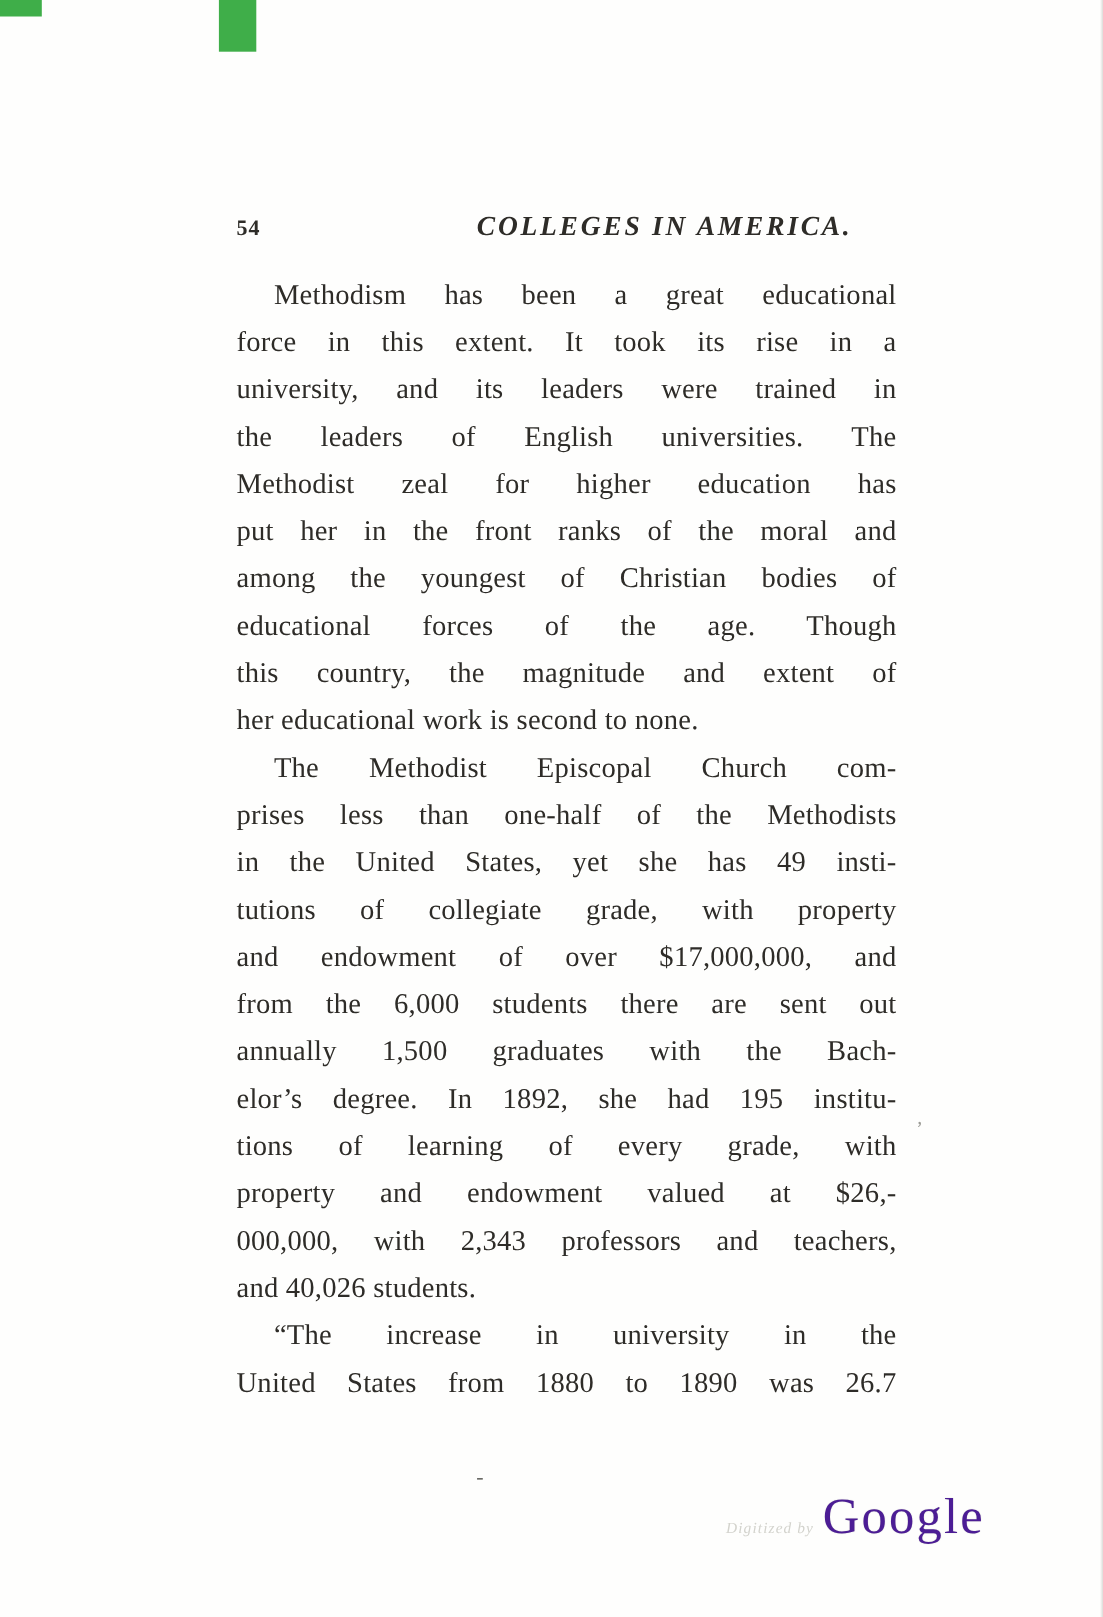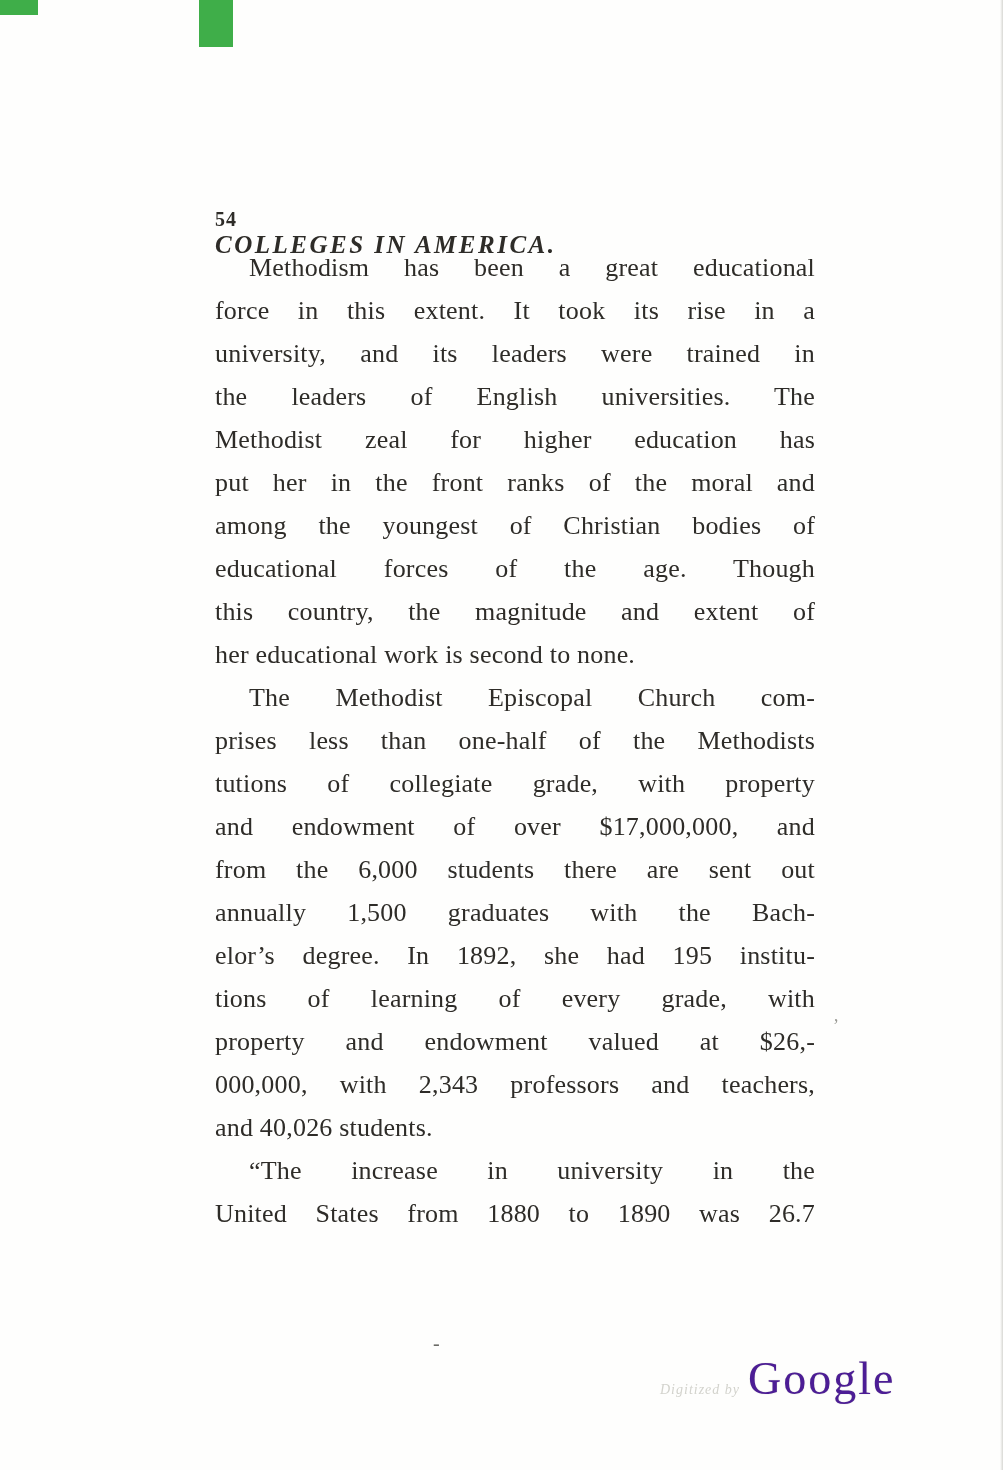--- a/index.html
+++ b/index.html
@@ -27,25 +27,24 @@
   #scan-edge {
     position: absolute;
     right: 0; top: 0;
     width: 3px; height: 100%;
     background: linear-gradient(to left, #d8d8d4, rgba(216,216,212,0));
   }
 
   #header-row {
     position: absolute;
     left: 215px;
-    top: 208px;
+    top: 193px;
     width: 600px;
     display: flex;
     align-items: baseline;
-    flex-direction: column;
   }
   #page-number {
     font-weight: bold;
     font-size: 20px;
     letter-spacing: 1px;
     flex: 0 0 auto;
   }
   #running-title {
     flex: 1 1 auto;
     text-align: right;
@@ -134,20 +133,21 @@
         <div class="line">Methodist zeal for higher education has</div>
         <div class="line">put her in the front ranks of the moral and</div>
         <div class="line">among the youngest of Christian bodies of</div>
         <div class="line">educational forces of the age.  Though</div>
         <div class="line">this country, the magnitude and extent of</div>
         <div class="line last">her educational work is second to none.</div>
       </div>
       <div class="paragraph">
         <div class="line indent">The Methodist Episcopal Church com-</div>
         <div class="line">prises less than one-half of the Methodists</div>
+        <div class="line">in the United States, yet she has 49 insti-</div>
         <div class="line">tutions of collegiate grade, with property</div>
         <div class="line">and endowment of over $17,000,000, and</div>
         <div class="line">from the 6,000 students there are sent out</div>
         <div class="line">annually 1,500 graduates with the Bach-</div>
         <div class="line">elor’s degree.  In 1892, she had 195 institu-</div>
         <div class="line">tions of learning of every grade, with</div>
         <div class="line">property and endowment valued at $26,-</div>
         <div class="line">000,000, with 2,343 professors and teachers,</div>
         <div class="line last">and 40,026 students.</div>
       </div>

